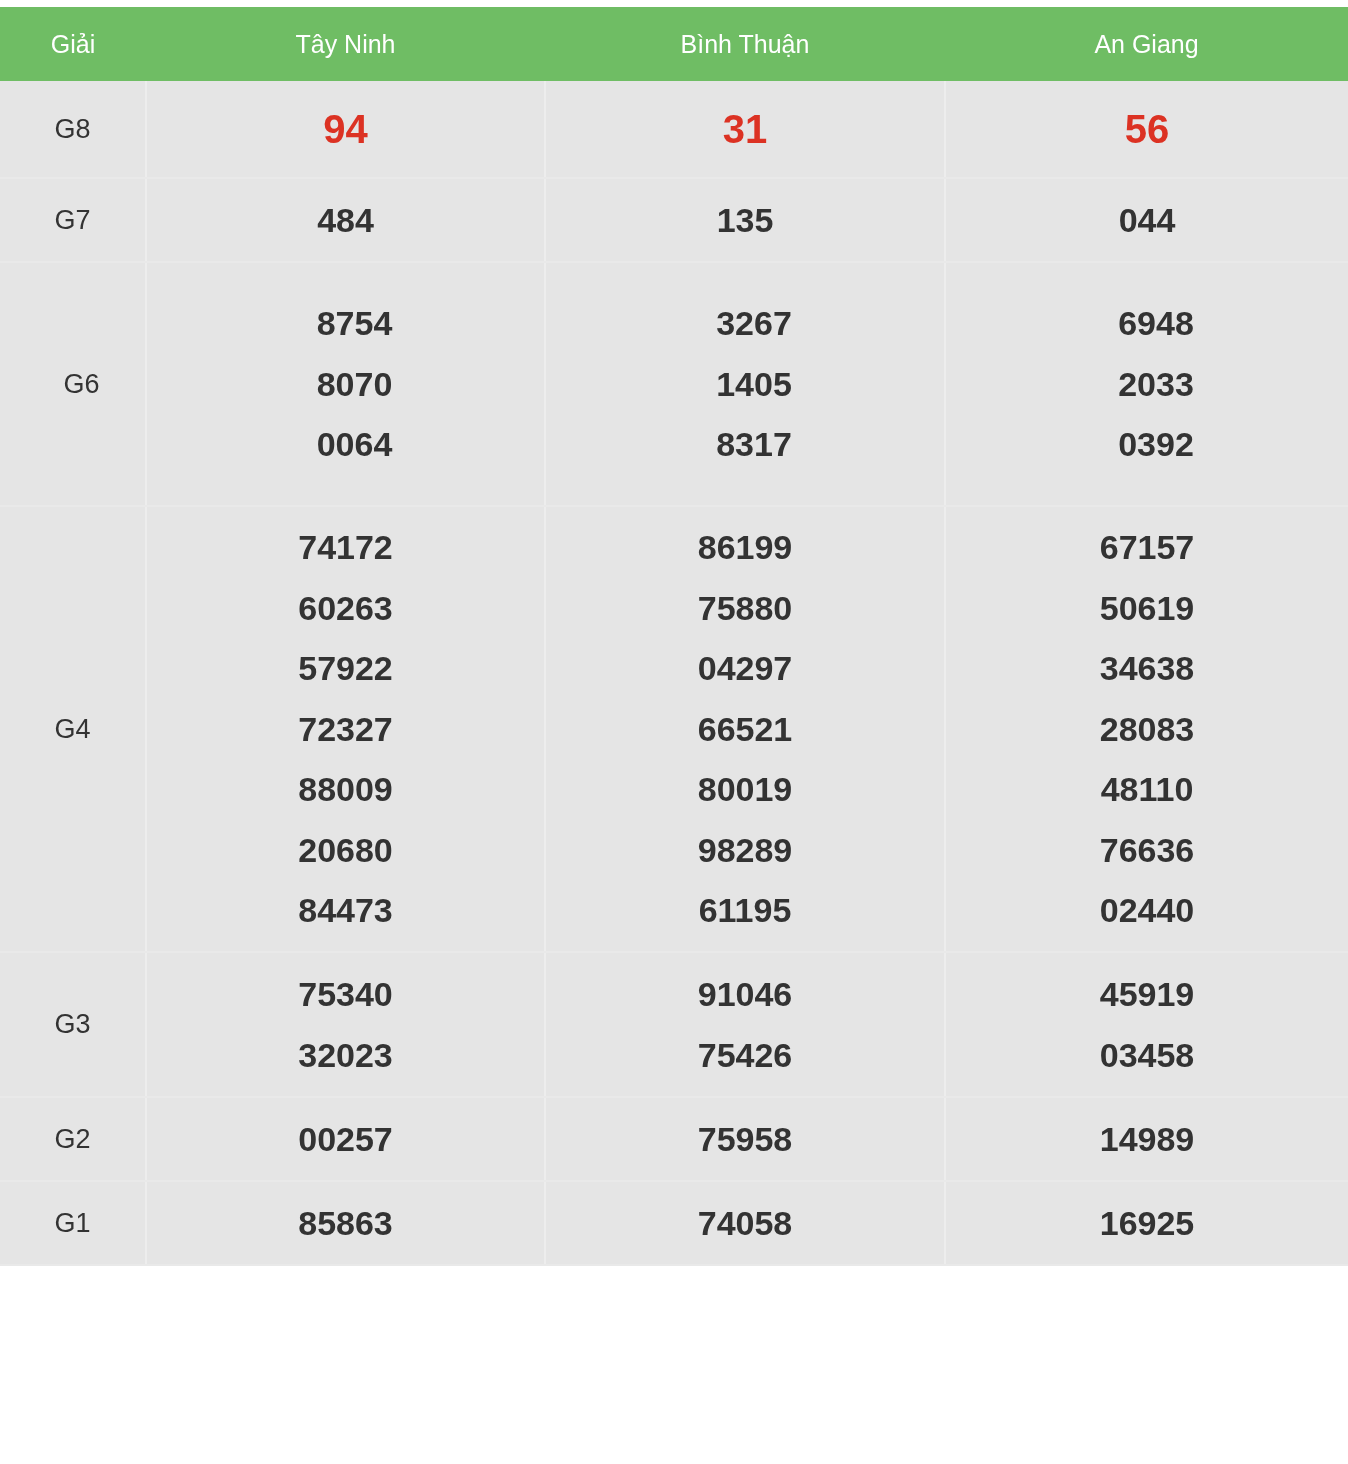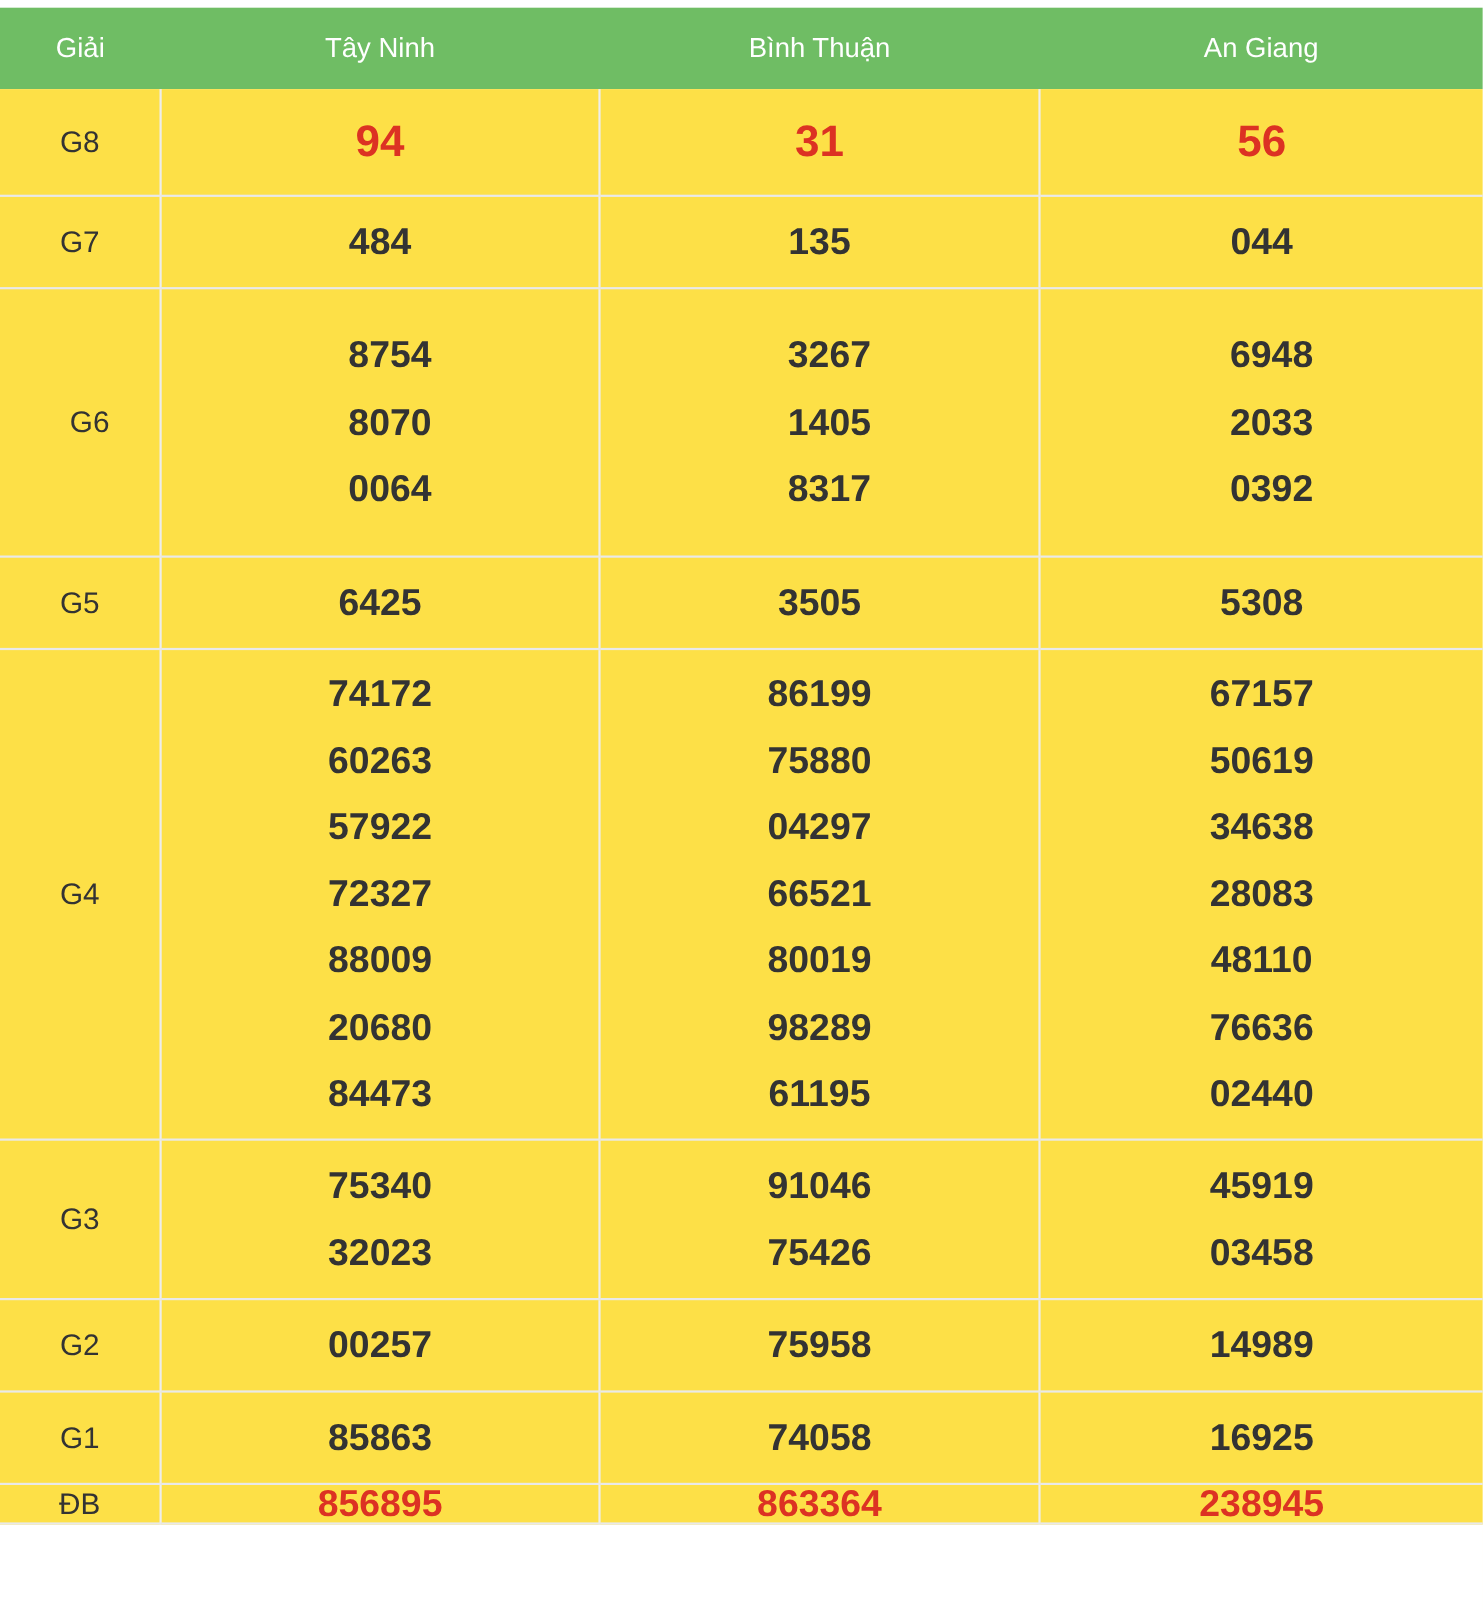--- a/index.html
+++ b/index.html
@@ -60,21 +60,21 @@
   .ch-giai   { width: 146px; }
   .ch-col-1  { width: 399px; }
   .ch-col-2  { width: 400px; }
   .ch-col-3  { width: 403px; }
 
   
   table.results {
     width: 1348px;
     border-collapse: collapse;
     table-layout: fixed;
-    background: #fde047;
+    background: #e5e5e5;
   }
   table.results col.c-giai { width: 146px; }
   table.results col.c-1    { width: 399px; }
   table.results col.c-2    { width: 400px; }
   table.results col.c-3    { width: 403px; }
 
   table.results td {
     border-bottom: 2px solid #e9e9e9;
     border-right: 2px solid #ededed;
     text-align: center;
@@ -193,38 +193,20 @@
             </div>
           </td>
           <td>
             <div class="num-stack">
               <span class="num">6948</span>
               <span class="num">2033</span>
               <span class="num">0392</span>
             </div>
           </td>
         </tr>
-        <tr class="r-g5">
-          <td class="prize-label">G5</td>
-          <td>
-            <div class="num-stack single">
-              <span class="num">6425</span>
-            </div>
-          </td>
-          <td>
-            <div class="num-stack single">
-              <span class="num">3505</span>
-            </div>
-          </td>
-          <td>
-            <div class="num-stack single">
-              <span class="num">5308</span>
-            </div>
-          </td>
-        </tr>
         <tr class="r-g4">
           <td class="prize-label">G4</td>
           <td>
             <div class="num-stack">
               <span class="num">74172</span>
               <span class="num">60263</span>
               <span class="num">57922</span>
               <span class="num">72327</span>
               <span class="num">88009</span>
               <span class="num">20680</span>
@@ -304,34 +286,16 @@
             <div class="num-stack single">
               <span class="num">74058</span>
             </div>
           </td>
           <td>
             <div class="num-stack single">
               <span class="num">16925</span>
             </div>
           </td>
         </tr>
-        <tr class="r-b">
-          <td class="prize-label">ĐB</td>
-          <td class="highlight">
-            <div class="num-stack single">
-              <span class="num">856895</span>
-            </div>
-          </td>
-          <td class="highlight">
-            <div class="num-stack single">
-              <span class="num">863364</span>
-            </div>
-          </td>
-          <td class="highlight">
-            <div class="num-stack single">
-              <span class="num">238945</span>
-            </div>
-          </td>
-        </tr>
       </tbody>
   </table>
 
 </div>
 
 </body></html>

